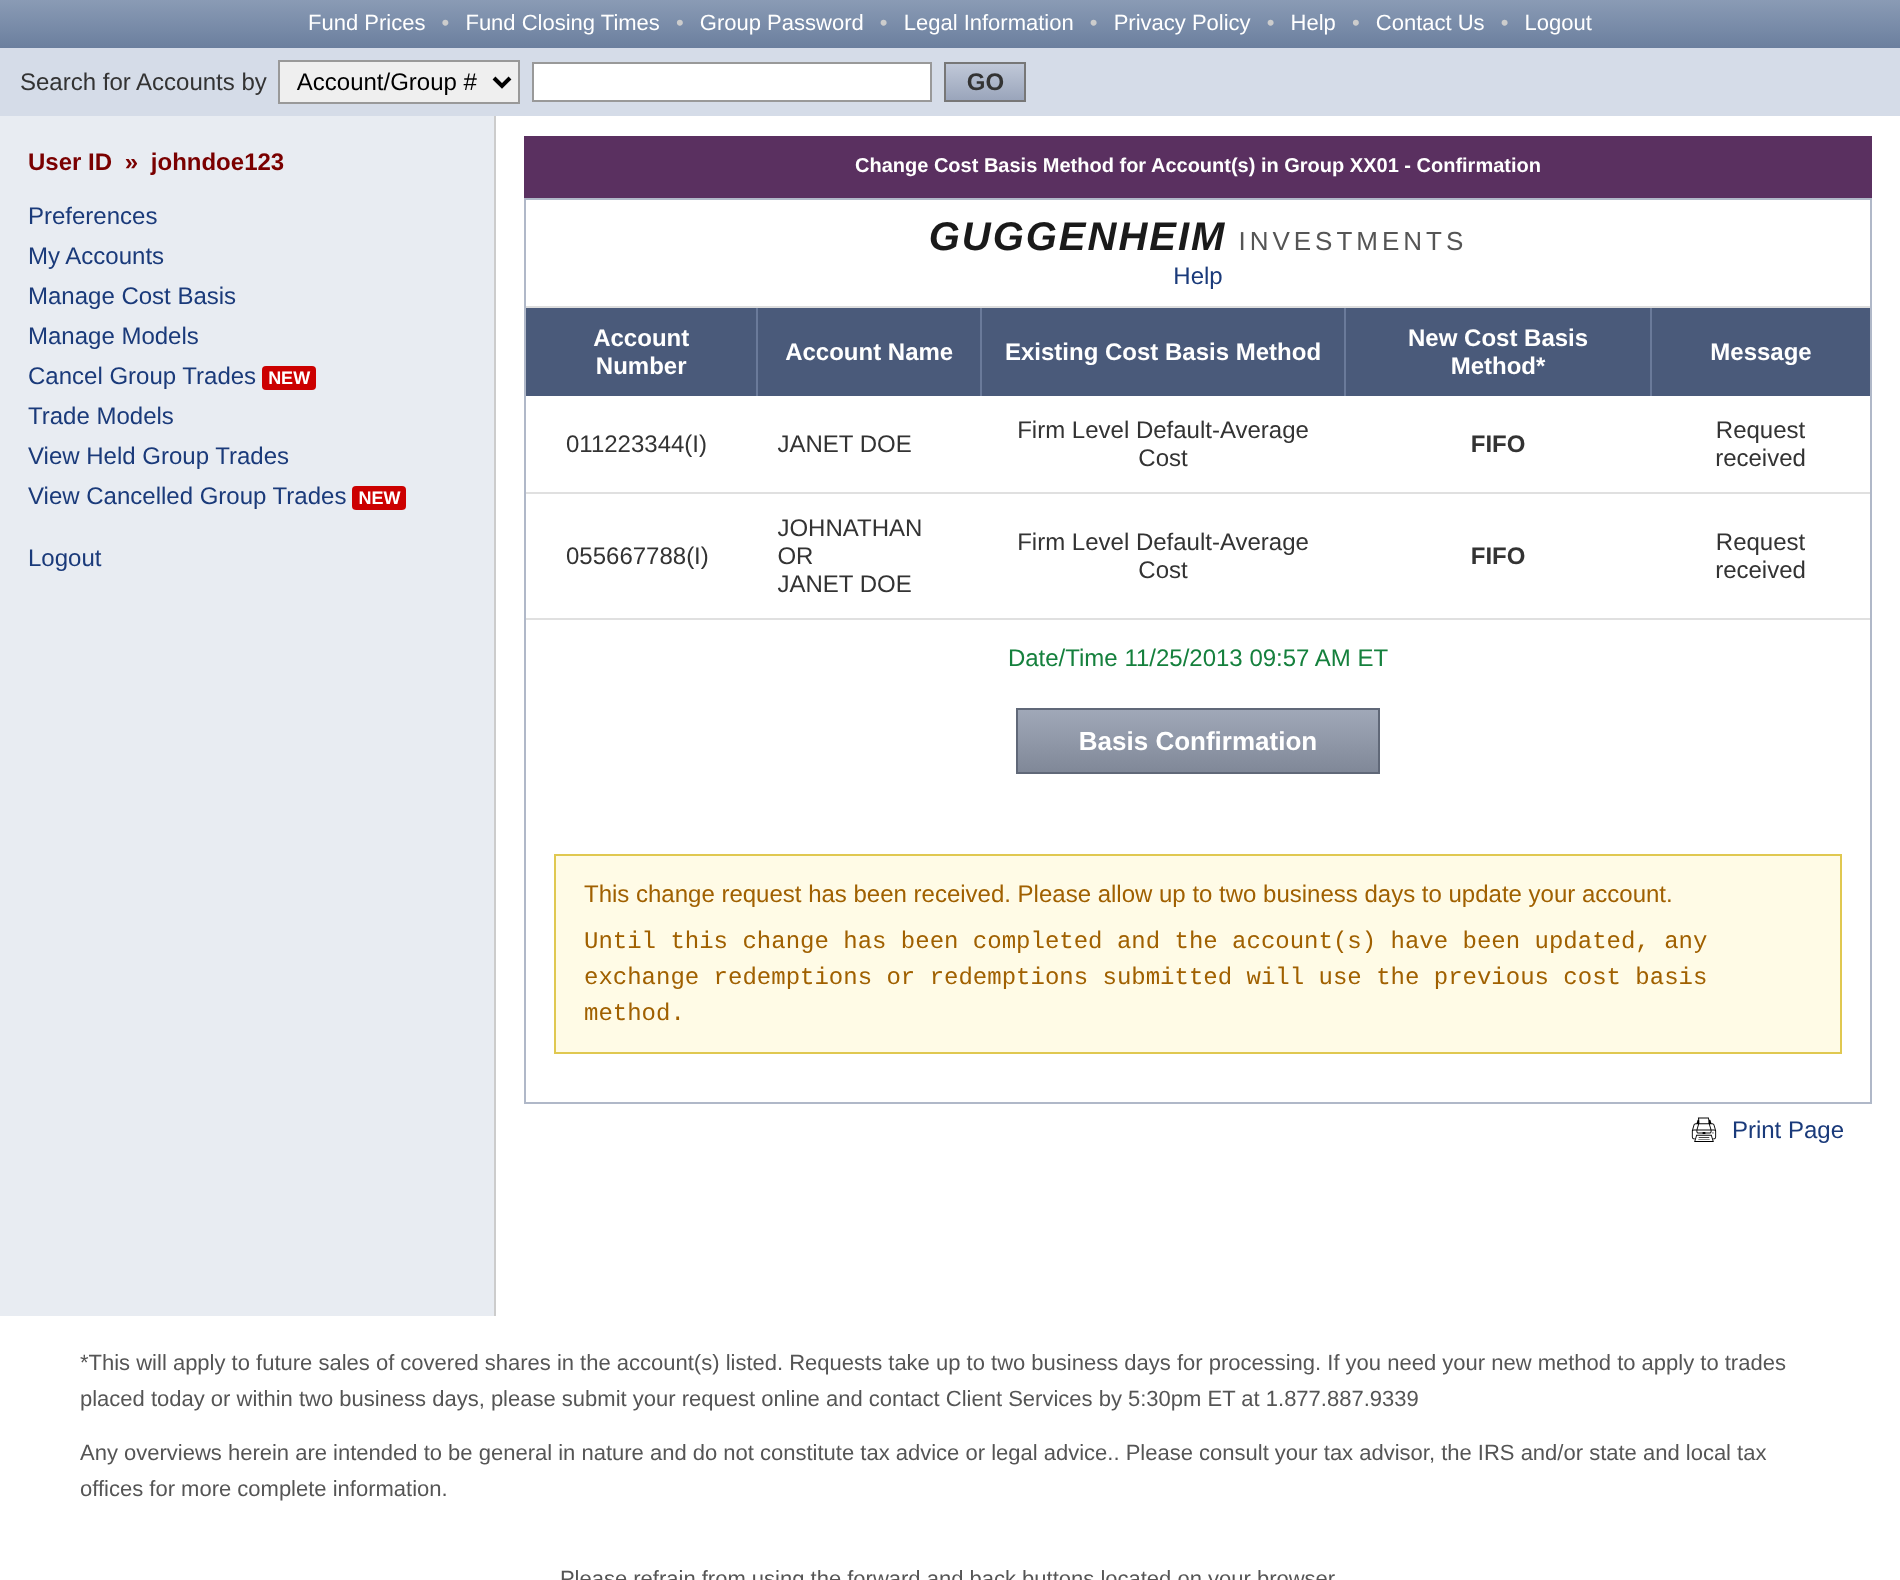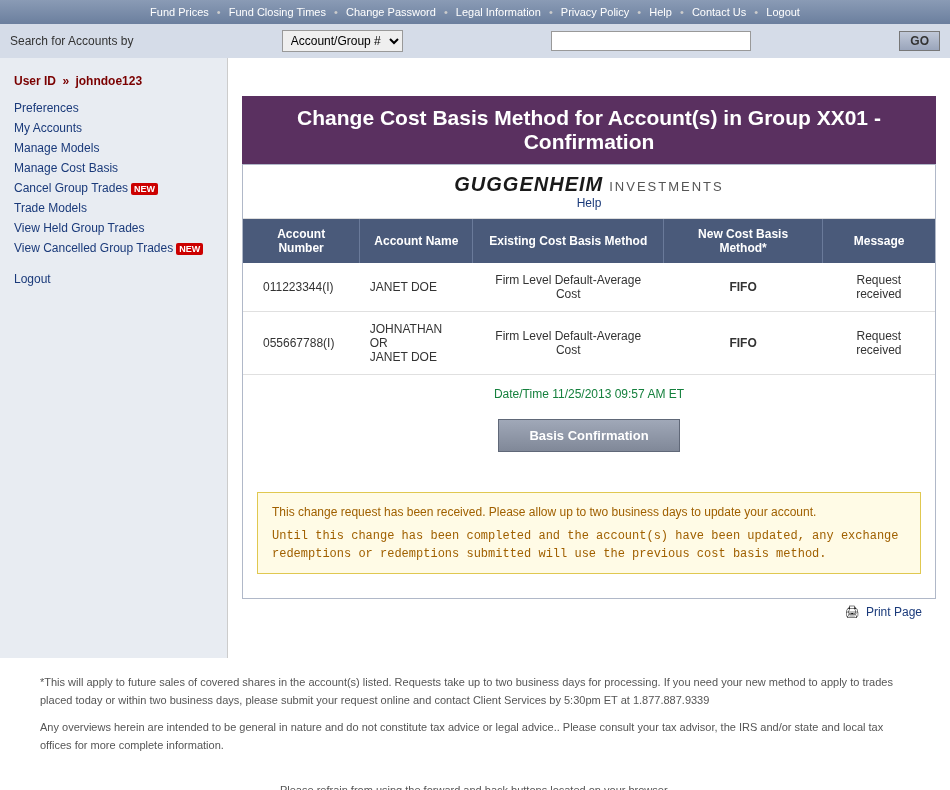--- a/index.html
+++ b/index.html
@@ -19,21 +19,21 @@
       margin: 0 2px;
     }
     .top-nav .separator { color: #ccc; margin: 0 3px; }
 
     
     .search-bar {
       background: #d5dce8;
       padding: 6px 10px;
       display: flex;
       align-items: center;
-      justify-content: space-between;
+      justify-content: flex-start;
       gap: 6px;
     }
     .search-bar label { font-size: 12px; color: #333; }
     .search-bar select {
       font-size: 12px;
       padding: 2px 4px;
       border: 1px solid #999;
     }
     .search-bar input[type="text"] {
       font-size: 12px;
@@ -52,21 +52,21 @@
     }
 
     
     .main-layout {
       display: flex;
       min-height: 600px;
     }
 
     
     .sidebar {
-      width: 228px;
+      width: 248px;
       background: #e8ecf2;
       border-right: 1px solid #ccc;
       padding: 10px 0;
       flex-shrink: 0;
     }
     .sidebar .user-id {
       padding: 6px 14px 10px;
       font-size: 12px;
       color: #333;
     }
@@ -104,24 +104,23 @@
       flex: 1;
       padding: 10px 14px;
     }
 
     
     .page-header {
       background: #5a3060;
       color: #fff;
       text-align: center;
       padding: 10px;
-      font-size: 21px;
+      font-size: 10px;
       font-weight: bold;
       margin-bottom: 0;
-      margin-top: 28px;
     }
 
     
     .content-box {
       border: 1px solid #b0b8c8;
       background: #fff;
     }
 
     
     .guggenheim-bar {
@@ -253,21 +252,21 @@
     }
   </style>
 </head>
 <body>
 
 <div class="top-nav">
   <span>Fund Prices</span>
   <span class="separator">•</span>
   <span>Fund Closing Times</span>
   <span class="separator">•</span>
-  <span>Change Password</span>
+  <span>Group Password</span>
   <span class="separator">•</span>
   <span>Legal Information</span>
   <span class="separator">•</span>
   <span>Privacy Policy</span>
   <span class="separator">•</span>
   <span>Help</span>
   <span class="separator">•</span>
   <span>Contact Us</span>
   <span class="separator">•</span>
   <span>Logout</span>
@@ -286,22 +285,22 @@
 
   <div class="sidebar">
     <div class="user-id">
       <span>User ID</span>
       <span class="arrow">»</span>
       <span>johndoe123</span>
     </div>
 
     <a class="sidebar-item">Preferences</a>
     <a class="sidebar-item">My Accounts</a>
+    <a class="sidebar-item">Manage Cost Basis</a>
     <a class="sidebar-item">Manage Models</a>
-    <a class="sidebar-item">Manage Cost Basis</a>
     <a class="sidebar-item">
       <span>Cancel Group Trades</span><span class="new-badge">NEW</span>
     </a>
     <a class="sidebar-item">Trade Models</a>
     <a class="sidebar-item">View Held Group Trades</a>
     <a class="sidebar-item">
       <span>View Cancelled Group Trades</span><span class="new-badge">NEW</span>
     </a>
 
     <div class="sidebar-divider"></div>

